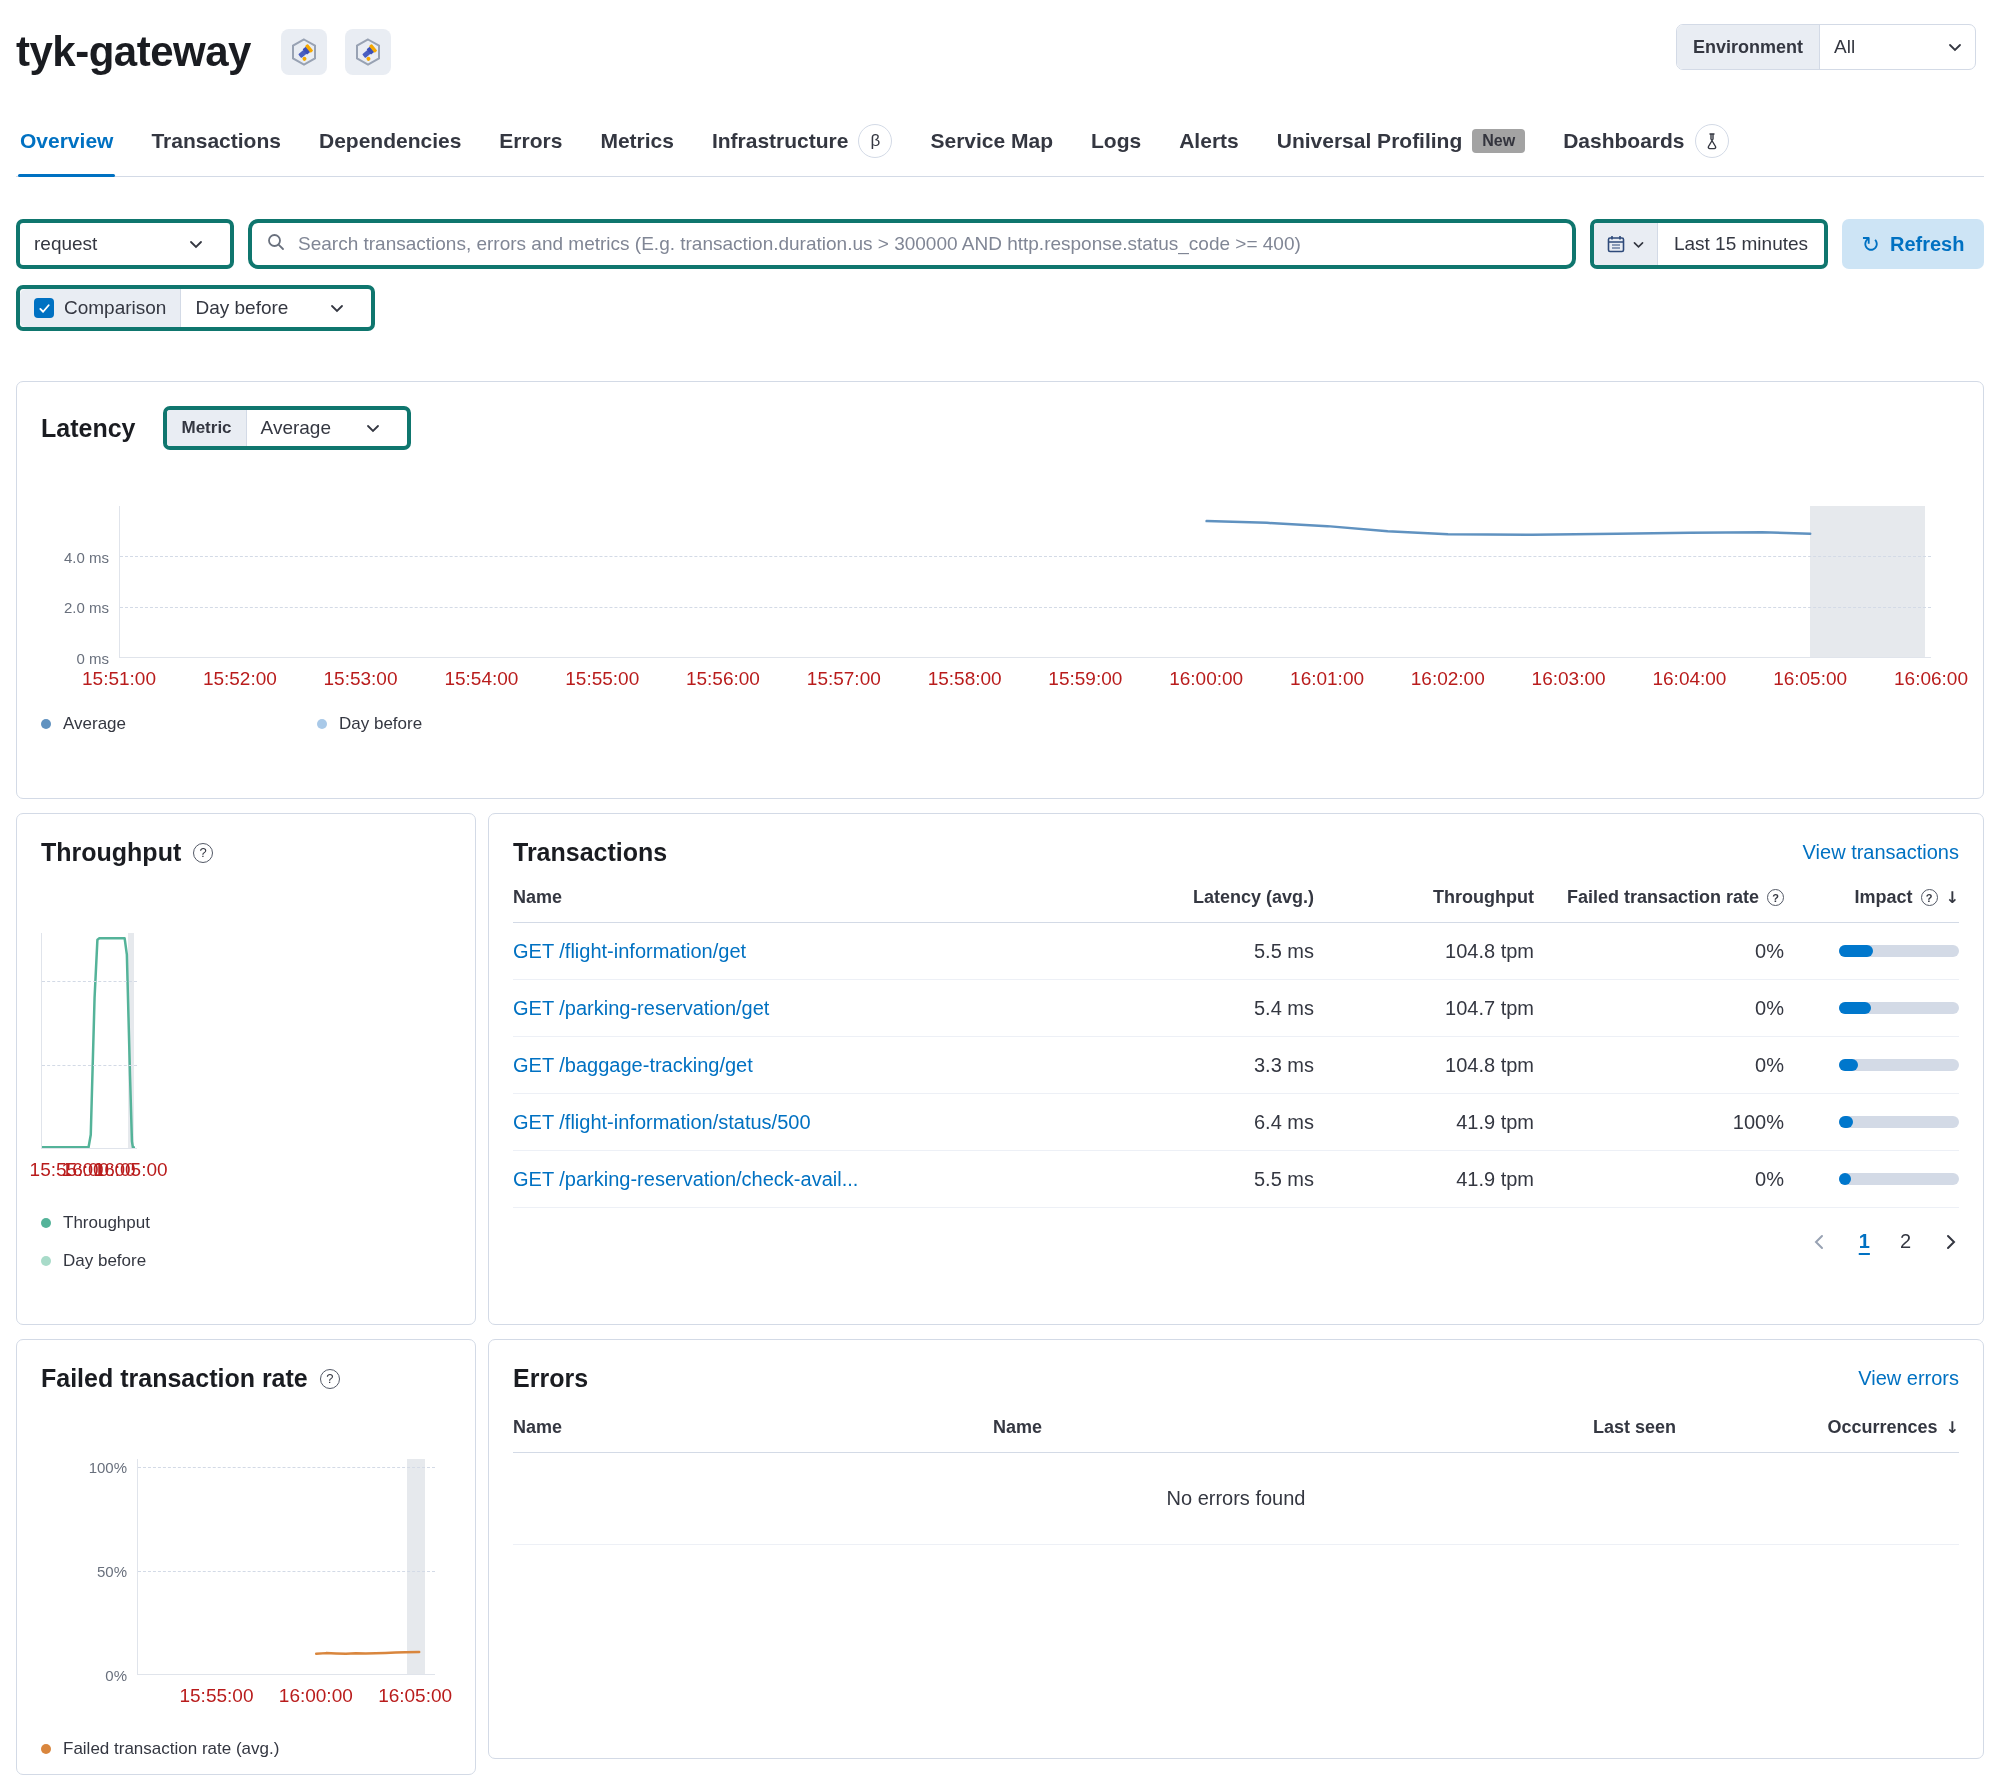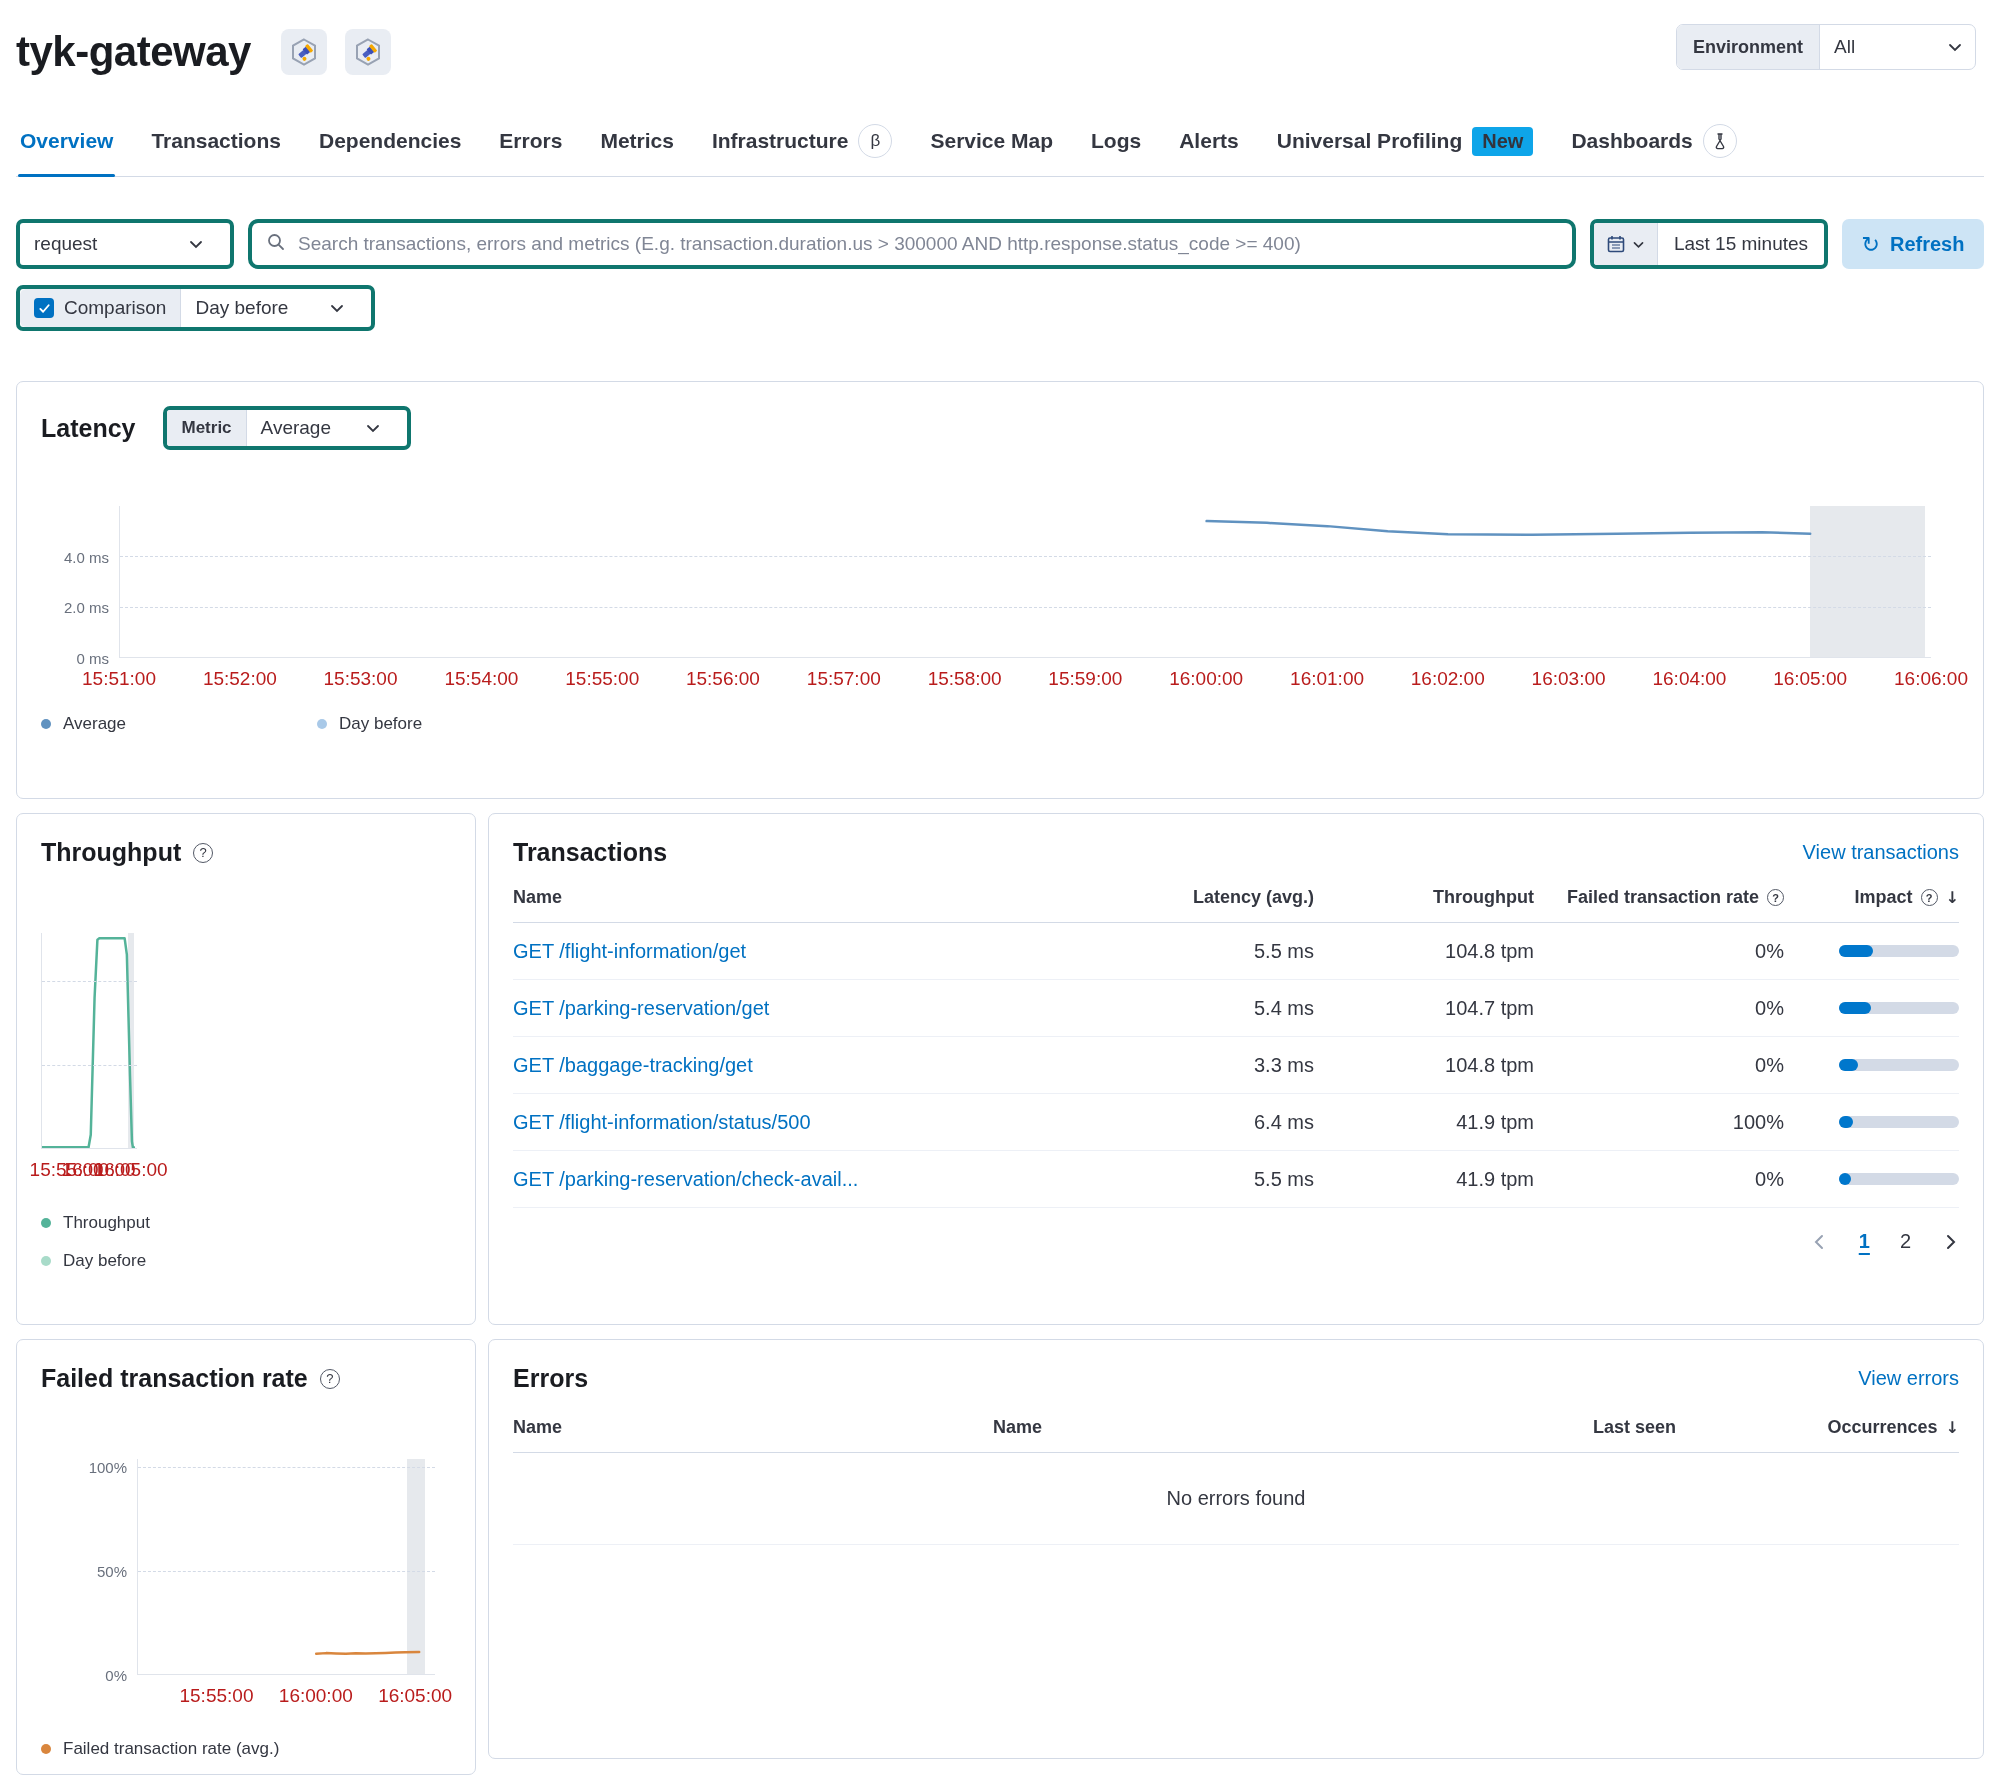--- a/index.html
+++ b/index.html
@@ -30,21 +30,21 @@
   .chev { margin-left: auto; display: inline-flex; align-items: center; padding-right: 12px; }
 
   
   .tabs { display: flex; gap: 34px; margin-top: 34px; border-bottom: 1px solid #d3dae6; padding: 0 2px; }
   .tab { display: flex; align-items: center; gap: 10px; padding: 6px 2px 18px 2px; font-size: 21px; font-weight: 600;
          color: #343741; cursor: pointer; position: relative; }
   .tab.active { color: #0071c2; }
   .tab.active::after { content: ""; position: absolute; left: 0; right: 0; bottom: -1px; height: 3px; background: #0071c2; border-radius: 2px; }
   .round-badge { width: 34px; height: 34px; border-radius: 50%; border: 1px solid #d3dae6; display: inline-flex;
                  align-items: center; justify-content: center; font-size: 17px; font-weight: 400; color: #343741; background:#fff; }
-  .new-badge { background: #0ea5e9; color: #33343d; font-size: 20px; font-weight: 600; padding: 3px 10px; border-radius: 4px; }
+  .new-badge { background: #a3a3a3; color: #33343d; font-size: 16px; font-weight: 600; padding: 3px 10px; border-radius: 4px; }
 
   
   .filters { display: flex; gap: 14px; margin-top: 42px; align-items: stretch; height: 50px; }
   .ctl { border: 4px solid #0f766e; border-radius: 7px; background: #fff; display: flex; align-items: center; }
   .kuery-select { width: 218px; padding: 0 14px; font-size: 19px; cursor: pointer; }
   .search-box { flex: 1; padding: 0 14px; gap: 10px; border-radius: 10px; }
   .search-box input { border: none; outline: none; flex: 1; font-size: 19px; font-family: inherit; color: #343741; background: transparent; }
   .search-box input::placeholder { color: #808695; }
   .datepicker { width: 238px; overflow: hidden; cursor: pointer; }
   .datepicker .prepend { background: #e9edf3; height: 100%; display: flex; align-items: center; gap: 6px; padding: 0 12px; border-right: 1px solid #d3dae6; }

